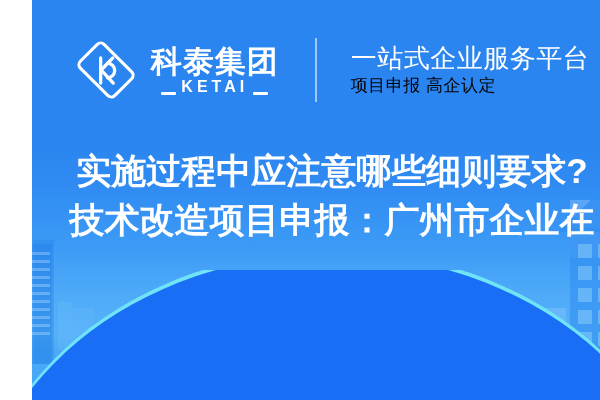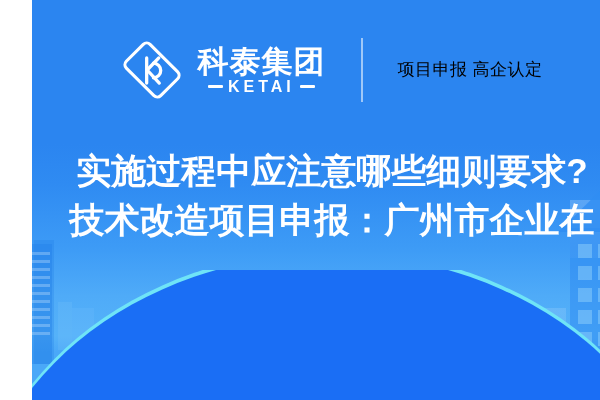--- a/index.html
+++ b/index.html
@@ -101,21 +101,21 @@
   .logo-cn {
     font-size: 31px;
     font-weight: 700;
     color: #ffffff;
     letter-spacing: 1px;
     line-height: 1;
     white-space: nowrap;
   }
   .logo-en-row {
     display: flex;
-    align-items: center;
+    align-items: flex-end;
     justify-content: center;
     gap: 5px;
     width: 100%;
   }
   .logo-dash {
     display: block;
     width: 15px;
     height: 3px;
     background: #ffffff;
     border-radius: 1px;
@@ -275,20 +275,21 @@
         <div class="logo-en-row">
           <span class="logo-dash"></span>
           <span class="logo-en">KETAI</span>
           <span class="logo-dash"></span>
         </div>
       </div>
 
       <div class="divider"></div>
 
       <div class="tagline">
+        <div class="tagline-main">一站式企业服务平台</div>
         <div class="tagline-sub">项目申报 高企认定</div>
       </div>
     </div>
   </div>
 
   <div class="headline">
     <div class="headline-line">实施过程中应注意哪些细则要求?</div>
     <div class="headline-line">技术改造项目申报：广州市企业在</div>
   </div>
 

